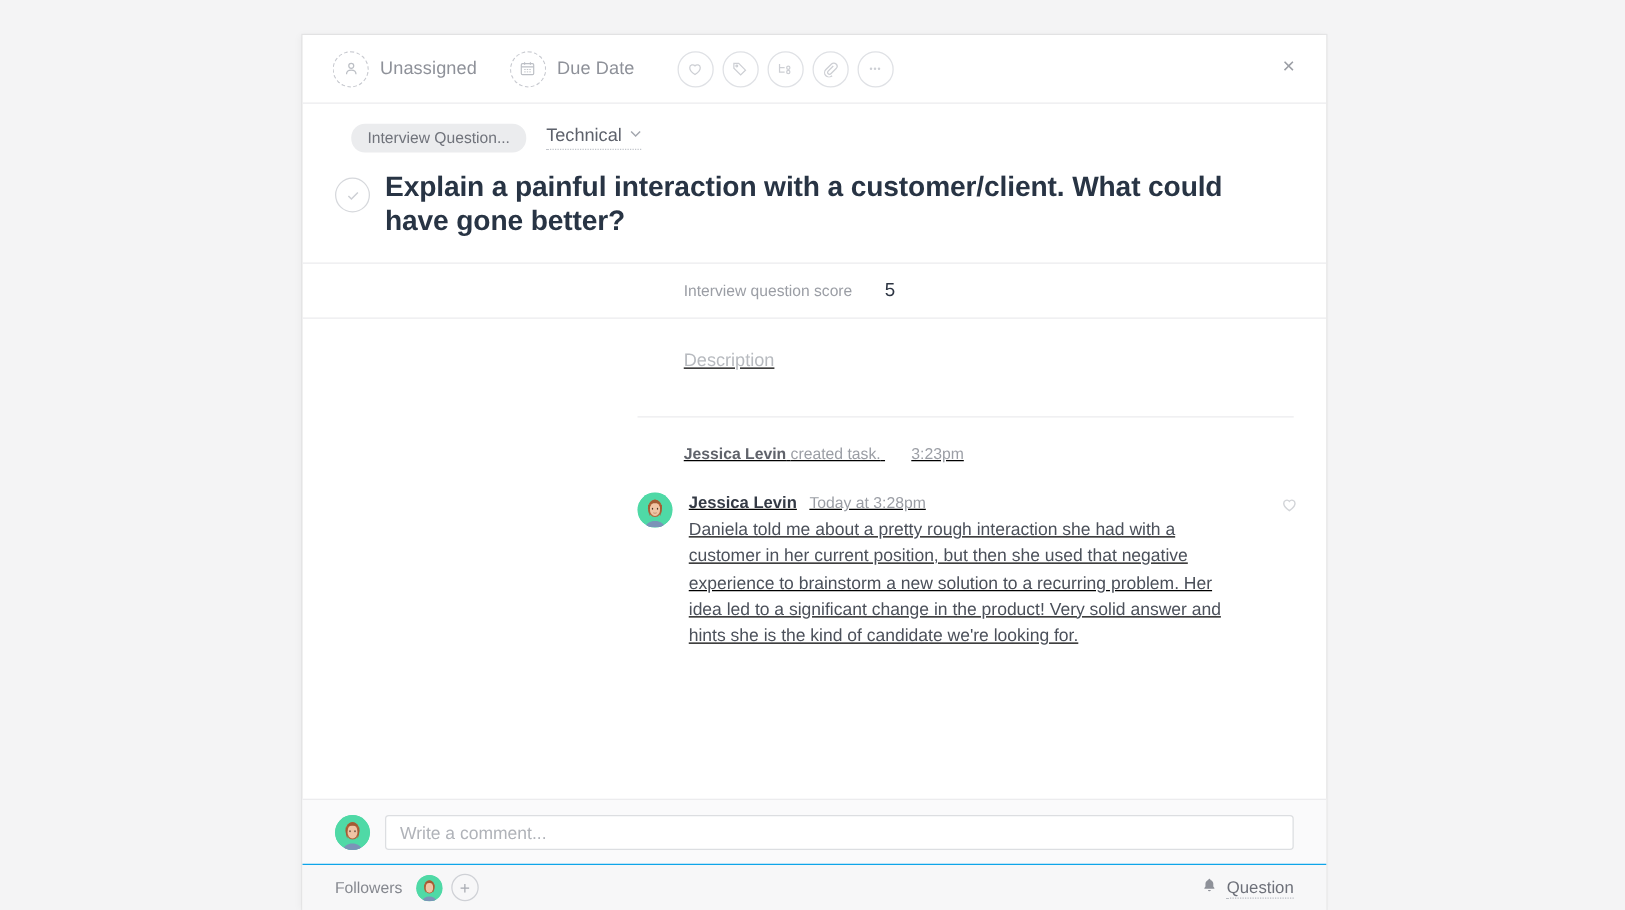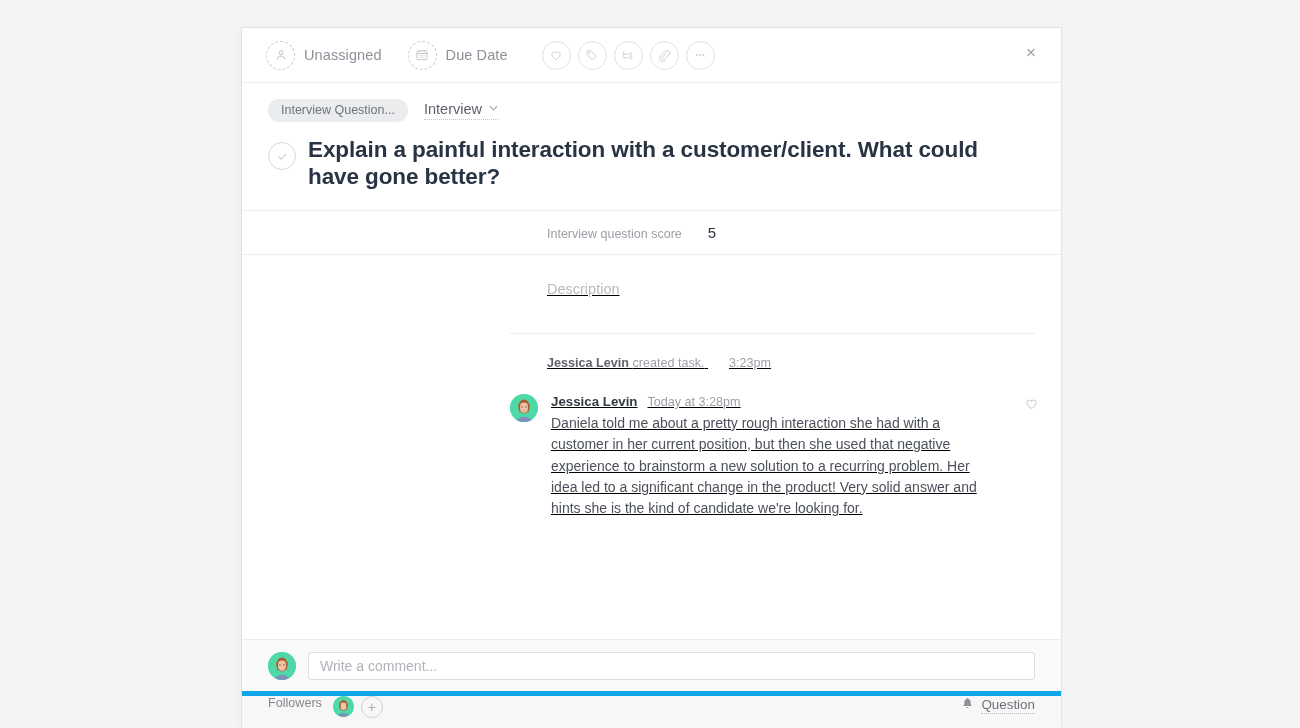--- a/index.html
+++ b/index.html
@@ -88,21 +88,21 @@
     align-items: center;
     justify-content: center;
     cursor: pointer;
     color: #9b9ea5;
     font-size: 17px;
     line-height: 1;
   }
 
   
   .meta-row {
-    padding: 16px 24px 0 26px;
+    padding: 16px 24px 0 39px;
     display: flex;
     align-items: center;
     gap: 16px;
   }
   .pill {
     background: #ebecee;
     color: #70737b;
     font-size: 12.5px;
     border-radius: 11px;
     padding: 4px 13px 5px;
@@ -281,23 +281,23 @@
     font-family: Liberation Sans, sans-serif;
     outline: none;
     box-sizing: border-box;
   }
   .comment-input::placeholder { color: #b0b3b9; }
 
   
   .followers-bar {
     flex: 0 0 37px;
     background: #f7f7f8;
-    border-top: 5px solid #0ea5e9;
-    display: flex;
-    align-items: flex-start;
+    border-top: 1px solid #0ea5e9;
+    display: flex;
+    align-items: center;
     padding: 0 26px 0 26px;
     box-sizing: border-box;
   }
   .followers-label {
     font-size: 12.6px;
     color: #85888f;
     margin-right: 11px;
   }
   .add-follower {
     width: 20px;
@@ -387,21 +387,21 @@
         </svg>
       </div>
     </div>
 
     <div class="close-btn">×</div>
   </div>
 
   <div class="meta-row">
     <span class="pill">Interview Question...</span>
     <span class="dropdown">
-      <span>Interview</span>
+      <span>Technical</span>
       <span class="caret">
         <svg width="9" height="6" viewBox="0 0 10 6" fill="none" stroke="#a3a7ae" stroke-width="1.3">
           <path d="M1 1l4 4 4-4"></path>
         </svg>
       </span>
     </span>
   </div>
 
   <div class="title-row">
     <span class="check-circle">

